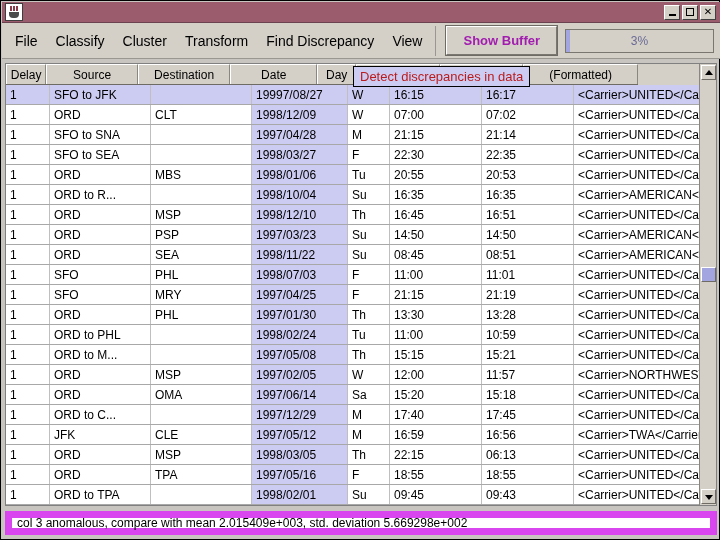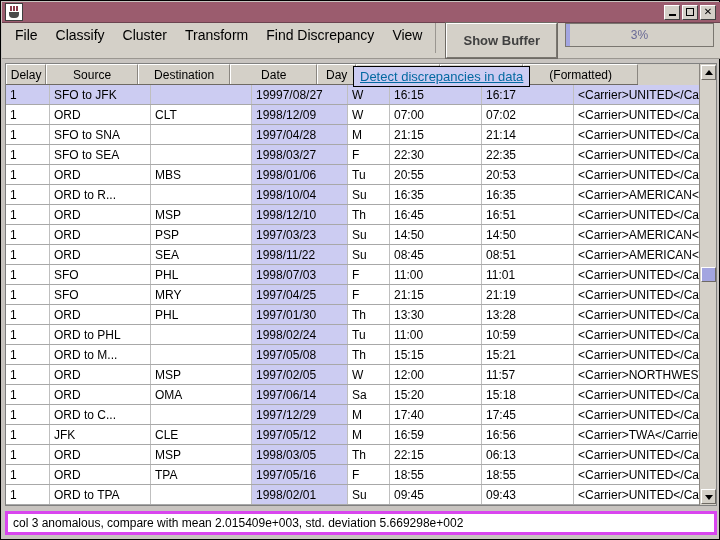--- a/index.html
+++ b/index.html
@@ -92,20 +92,21 @@
   .min-glyph { width: 7px; height: 2px; background: #000; margin-top: 5px; }
   .max-glyph { width: 8px; height: 8px; border: 1.5px solid #000; box-sizing: border-box; }
 
   
   #menu-bar {
     position: absolute;
     left: 1px; top: 22px;
     width: 718px; height: 36px;
     background: #d4d0c8;
     display: flex;
+    align-items: center;
     box-sizing: border-box;
     border-bottom: 1px solid #9a9690;
   }
   .menu-item {
     font-size: 14px;
     color: #000000;
     padding: 4px 9px;
     white-space: nowrap;
     cursor: default;
     font-family: "Liberation Sans", sans-serif;
@@ -113,21 +114,21 @@
   .menu-item:first-child { margin-left: 4px; }
   #toolbar-sep {
     width: 1px;
     height: 30px;
     background: #9a9690;
     margin: 0 4px;
   }
   #show-buffer-button {
     font-size: 13px;
     font-weight: bold;
-    color: #404040;
+    color: #a21caf;
     background: #d4d0c8;
     border: 1px solid #ffffff;
     border-right-color: #7a7670;
     border-bottom-color: #7a7670;
     outline: 1px solid #6e6a64;
     padding: 6px 16px;
     margin-left: 6px;
     cursor: pointer;
     box-sizing: border-box;
     font-family: "Liberation Sans", sans-serif;
@@ -291,35 +292,34 @@
   #tooltip {
     position: absolute;
     left: 352px; top: 65px;
     height: 21px;
     padding: 0 6px;
     display: flex;
     align-items: center;
     background: #ccccf2;
     border: 1px solid #000000;
     font-size: 13px;
-    color: #0369a1;
+    color: #b91c1c;
     white-space: nowrap;
     box-sizing: border-box;
     z-index: 40;
     font-family: "Liberation Sans", sans-serif;
-    text-decoration: underline;
   }
 
   
   #status-bar {
     position: absolute;
     left: 4px; bottom: 4px;
     width: 712px; height: 24px;
     background: #ffffff;
-    border: 3px solid #d946ef;
+    border: 7px solid #d946ef;
     display: flex;
     align-items: center;
     padding-left: 5px;
     font-size: 12px;
     color: #000;
     box-sizing: border-box;
     font-family: "Liberation Sans", sans-serif;
   }
 </style>
 </head>

